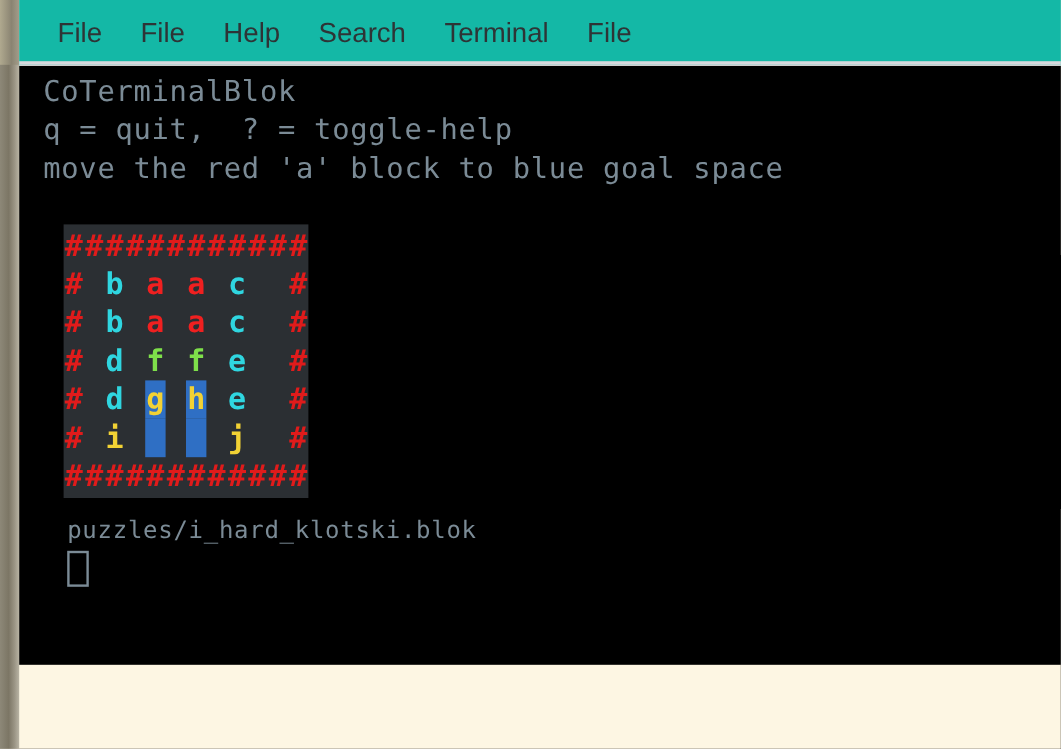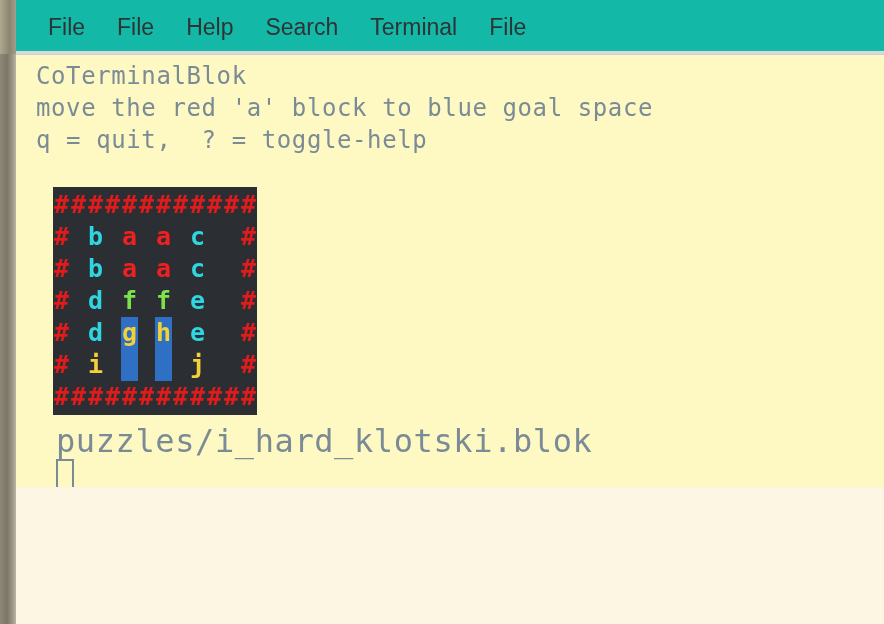--- a/index.html
+++ b/index.html
@@ -39,22 +39,22 @@
     font-size:23px;
     color:#2e3436;
     padding:2px 16px;
     white-space:nowrap;
     cursor:default;
     line-height:1;
   }
 
   
   .terminal{
-    position:absolute;left:16px;top:55px;width:868px;height:432px;
-    background:#fef9c3;
+    position:absolute;left:16px;top:55px;width:868px;height:499px;
+    background:#000000;
     overflow:hidden;
   }
   .term-inner{
     position:absolute;left:20px;top:5px;right:0;bottom:0;
   }
   .tline{
     font-family:"DejaVu Sans Mono",monospace;
     font-size:24px;
     line-height:32px;
     color:#7b8b96;
@@ -91,21 +91,21 @@
   .c-cyan{color:#2fd6e0;}
   .c-red{color:#f02020;}
   .c-green{color:#7ee04a;}
   .c-yellow{color:#f2d234;}
   .c-blank{color:transparent;}
   .goal{background:#2f6fc4;}
 
   .pathline{
     position:absolute;left:20px;top:365px;
     font-family:"DejaVu Sans Mono",monospace;
-    font-size:32px;line-height:32px;
+    font-size:20px;line-height:32px;
     color:#7b8b96;white-space:pre;letter-spacing:0.6px;
   }
   .cursor{
     position:absolute;left:20px;top:399px;
     width:18px;height:30px;
     border:2px solid #7b8b96;
     background:transparent;
     box-sizing:border-box;
   }
 </style>
@@ -125,22 +125,22 @@
       <div class="menu-item">Search</div>
       <div class="menu-item">Terminal</div>
       <div class="menu-item">File</div>
     </div>
 
   <div class="terminal">
     <div class="term-inner">
 
       <div id="headerlines">
           <div class="tline">CoTerminalBlok</div>
+          <div class="tline">q = quit,  ? = toggle-help</div>
           <div class="tline">move the red 'a' block to blue goal space</div>
-          <div class="tline">q = quit,  ? = toggle-help</div>
         </div>
 
       <div class="grid-wrap" id="board">
           <div class="grow"><span class="cell c-wall">#</span><span class="cell c-wall">#</span><span class="cell c-wall">#</span><span class="cell c-wall">#</span><span class="cell c-wall">#</span><span class="cell c-wall">#</span><span class="cell c-wall">#</span><span class="cell c-wall">#</span><span class="cell c-wall">#</span><span class="cell c-wall">#</span><span class="cell c-wall">#</span><span class="cell c-wall">#</span></div>
           <div class="grow"><span class="cell c-wall">#</span><span class="cell c-blank"> </span><span class="cell c-cyan">b</span><span class="cell c-blank"> </span><span class="cell c-red">a</span><span class="cell c-blank"> </span><span class="cell c-red">a</span><span class="cell c-blank"> </span><span class="cell c-cyan">c</span><span class="cell c-blank"> </span><span class="cell c-blank"> </span><span class="cell c-wall">#</span></div>
           <div class="grow"><span class="cell c-wall">#</span><span class="cell c-blank"> </span><span class="cell c-cyan">b</span><span class="cell c-blank"> </span><span class="cell c-red">a</span><span class="cell c-blank"> </span><span class="cell c-red">a</span><span class="cell c-blank"> </span><span class="cell c-cyan">c</span><span class="cell c-blank"> </span><span class="cell c-blank"> </span><span class="cell c-wall">#</span></div>
           <div class="grow"><span class="cell c-wall">#</span><span class="cell c-blank"> </span><span class="cell c-cyan">d</span><span class="cell c-blank"> </span><span class="cell c-green">f</span><span class="cell c-blank"> </span><span class="cell c-green">f</span><span class="cell c-blank"> </span><span class="cell c-cyan">e</span><span class="cell c-blank"> </span><span class="cell c-blank"> </span><span class="cell c-wall">#</span></div>
           <div class="grow"><span class="cell c-wall">#</span><span class="cell c-blank"> </span><span class="cell c-cyan">d</span><span class="cell c-blank"> </span><span class="cell c-yellow goal">g</span><span class="cell c-blank"> </span><span class="cell c-yellow goal">h</span><span class="cell c-blank"> </span><span class="cell c-cyan">e</span><span class="cell c-blank"> </span><span class="cell c-blank"> </span><span class="cell c-wall">#</span></div>
           <div class="grow"><span class="cell c-wall">#</span><span class="cell c-blank"> </span><span class="cell c-yellow">i</span><span class="cell c-blank"> </span><span class="cell c-blank goal"> </span><span class="cell c-blank"> </span><span class="cell c-blank goal"> </span><span class="cell c-blank"> </span><span class="cell c-yellow">j</span><span class="cell c-blank"> </span><span class="cell c-blank"> </span><span class="cell c-wall">#</span></div>
           <div class="grow"><span class="cell c-wall">#</span><span class="cell c-wall">#</span><span class="cell c-wall">#</span><span class="cell c-wall">#</span><span class="cell c-wall">#</span><span class="cell c-wall">#</span><span class="cell c-wall">#</span><span class="cell c-wall">#</span><span class="cell c-wall">#</span><span class="cell c-wall">#</span><span class="cell c-wall">#</span><span class="cell c-wall">#</span></div>

